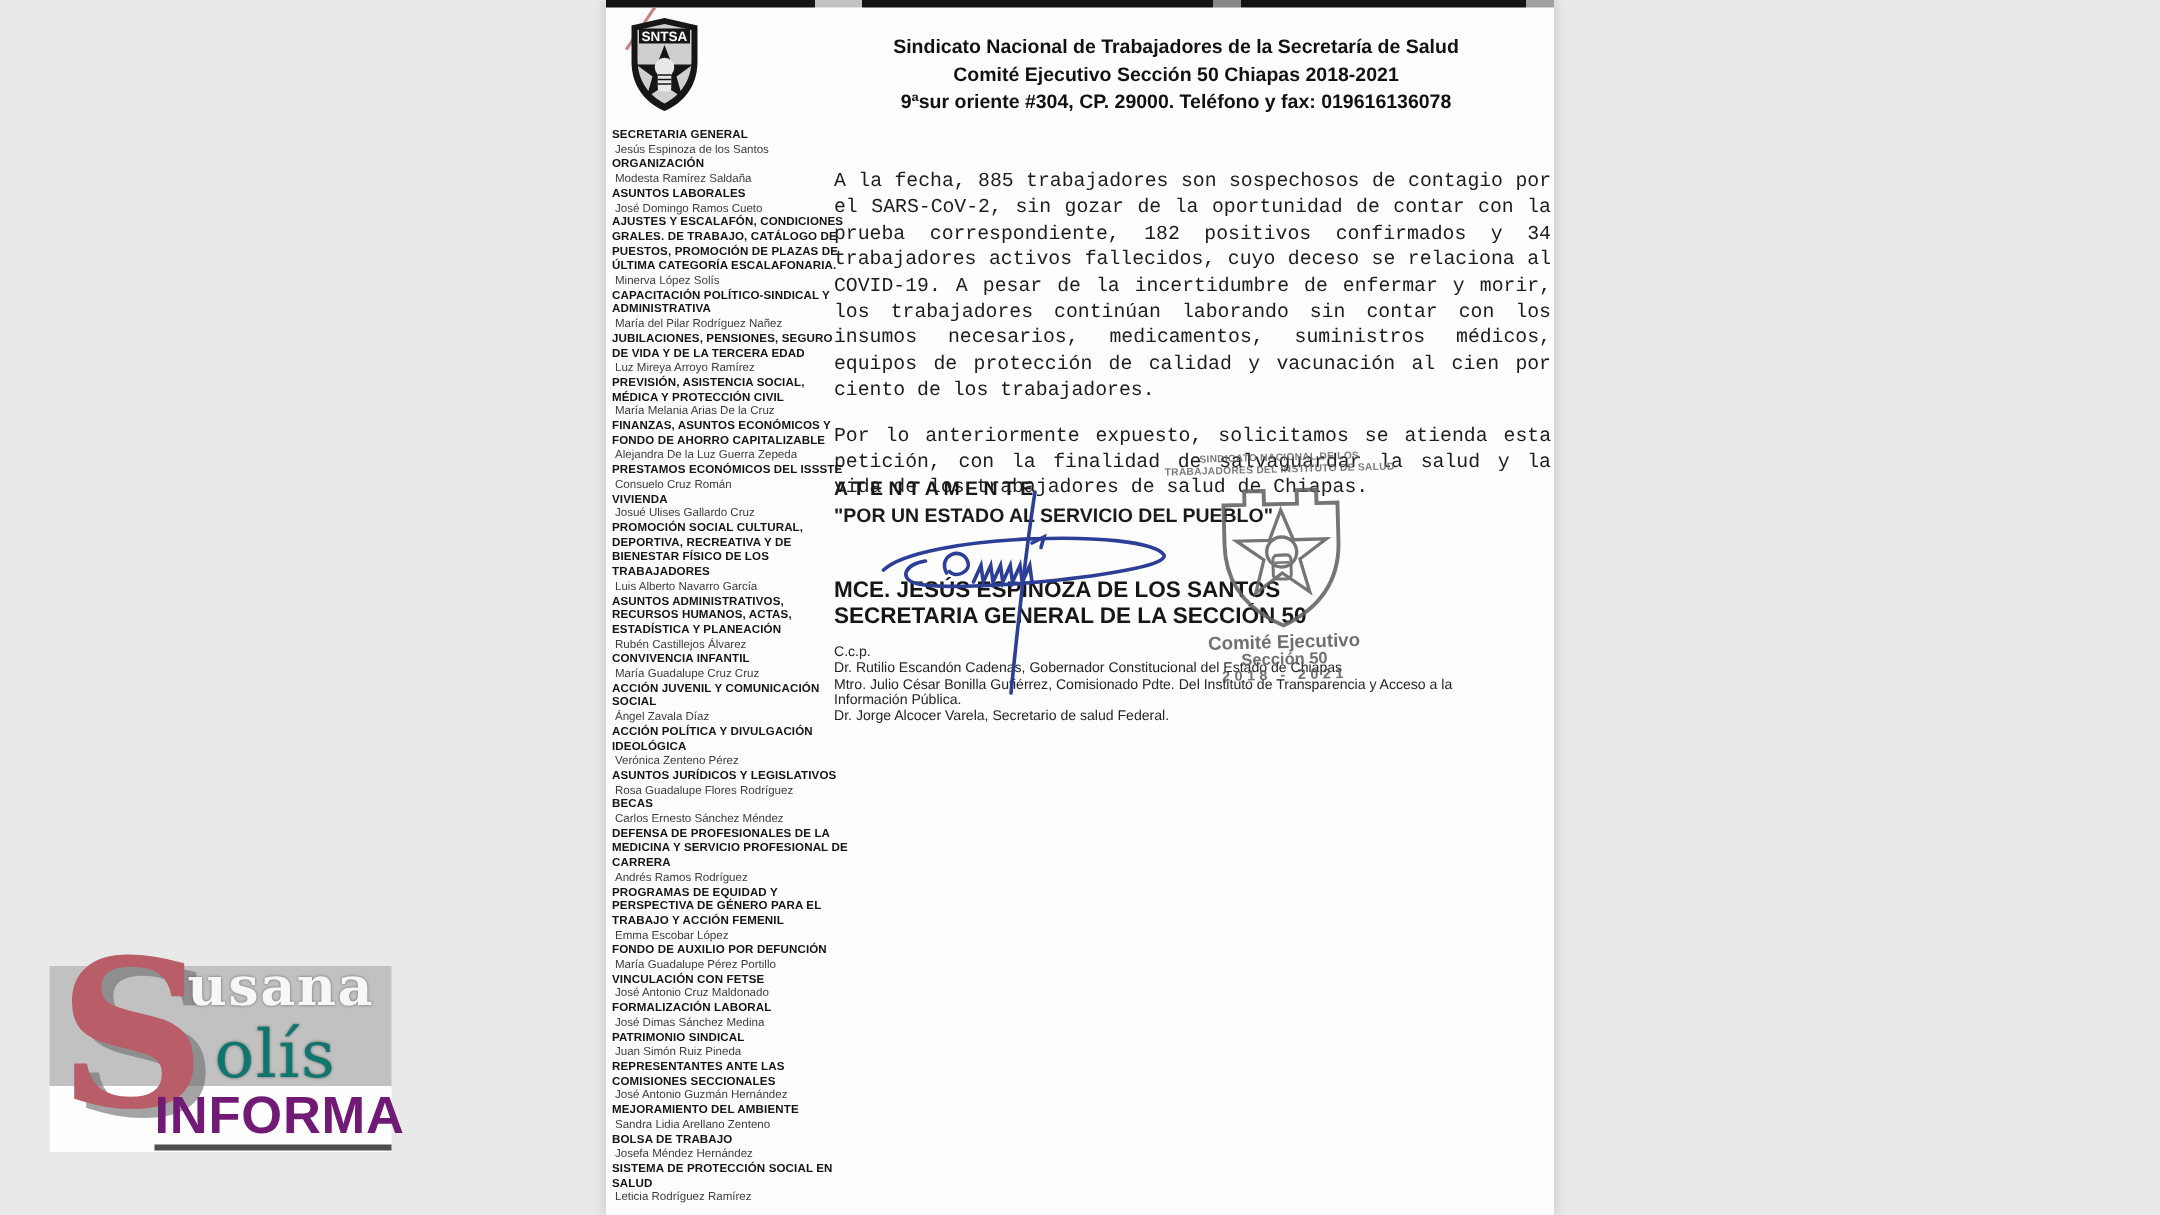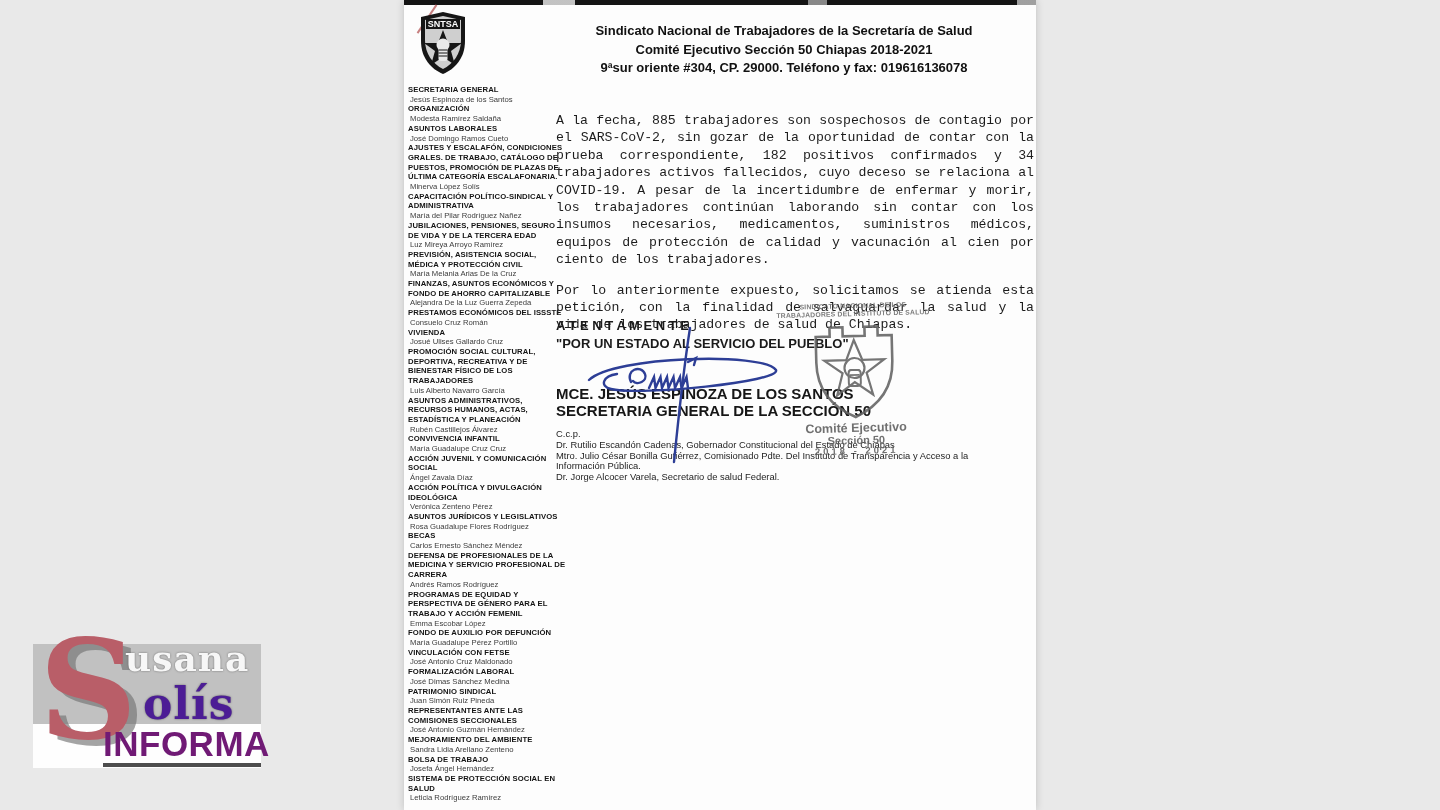--- a/index.html
+++ b/index.html
@@ -64,22 +64,22 @@
     font-family:"DejaVu Serif",serif;font-weight:bold;font-size:136px;line-height:1;
     color:#b95e68;text-shadow:8px 6px 0 rgba(115,115,115,.65);
   }
   .wm-usana{
     position:absolute;left:92px;top:4px;
     font-family:"DejaVu Serif",serif;font-weight:bold;font-size:36px;line-height:1;
     color:#f7f7f7;text-shadow:0 0 2px rgba(90,90,90,.9);letter-spacing:1px;
   }
   .wm-olis{
     position:absolute;left:110px;top:46px;
-    font-family:"DejaVu Serif",serif;font-weight:bold;font-size:44px;line-height:1;
-    color:#4c1d95;text-shadow:0 0 2px rgba(90,90,90,.9);letter-spacing:1px;
+    font-family:"DejaVu Serif",serif;font-weight:normal;font-size:44px;line-height:1;
+    color:#0f766e;text-shadow:0 0 2px rgba(90,90,90,.9);letter-spacing:1px;
   }
   .wm-informa{
     position:absolute;left:70px;top:90px;
     font-family:"Liberation Sans",sans-serif;font-weight:bold;font-size:35px;line-height:1;
     color:#701a75;letter-spacing:.5px;
   }
   .wm-underline{position:absolute;left:70px;top:127px;width:158px;height:4px;background:#4d4d4d;}
 </style>
 </head>
 <body>
@@ -150,21 +150,21 @@
       <div class="sb-name">José Antonio Cruz Maldonado</div>
       <div class="sb-title">FORMALIZACIÓN LABORAL</div>
       <div class="sb-name">José Dimas Sánchez Medina</div>
       <div class="sb-title">PATRIMONIO SINDICAL</div>
       <div class="sb-name">Juan Simón Ruiz Pineda</div>
       <div class="sb-title">REPRESENTANTES ANTE LAS COMISIONES SECCIONALES</div>
       <div class="sb-name">José Antonio Guzmán Hernández</div>
       <div class="sb-title">MEJORAMIENTO DEL AMBIENTE</div>
       <div class="sb-name">Sandra Lidia Arellano Zenteno</div>
       <div class="sb-title">BOLSA DE TRABAJO</div>
-      <div class="sb-name">Josefa Ángel Hernández</div>
+      <div class="sb-name">Josefa Méndez Hernández</div>
       <div class="sb-title">SISTEMA DE PROTECCIÓN SOCIAL EN SALUD</div>
       <div class="sb-name">Leticia Rodríguez Ramírez</div>
     </div>
 
   <div class="body-block">
     <p>A la fecha, 885 trabajadores son sospechosos de contagio por el SARS-CoV-2, sin gozar de la oportunidad de contar con la prueba correspondiente, 182 positivos confirmados y 34 trabajadores activos fallecidos, cuyo deceso se relaciona al COVID-19. A pesar de la incertidumbre de enfermar y morir, los trabajadores continúan laborando sin contar con los insumos necesarios, medicamentos, suministros médicos, equipos de protección de calidad y vacunación al cien por ciento de los trabajadores.</p>
     <p>Por lo anteriormente expuesto, solicitamos se atienda esta petición, con la finalidad de salvaguardar la salud y la vida de los trabajadores de salud de Chiapas.</p>
   </div>
 
   <div class="closing">

